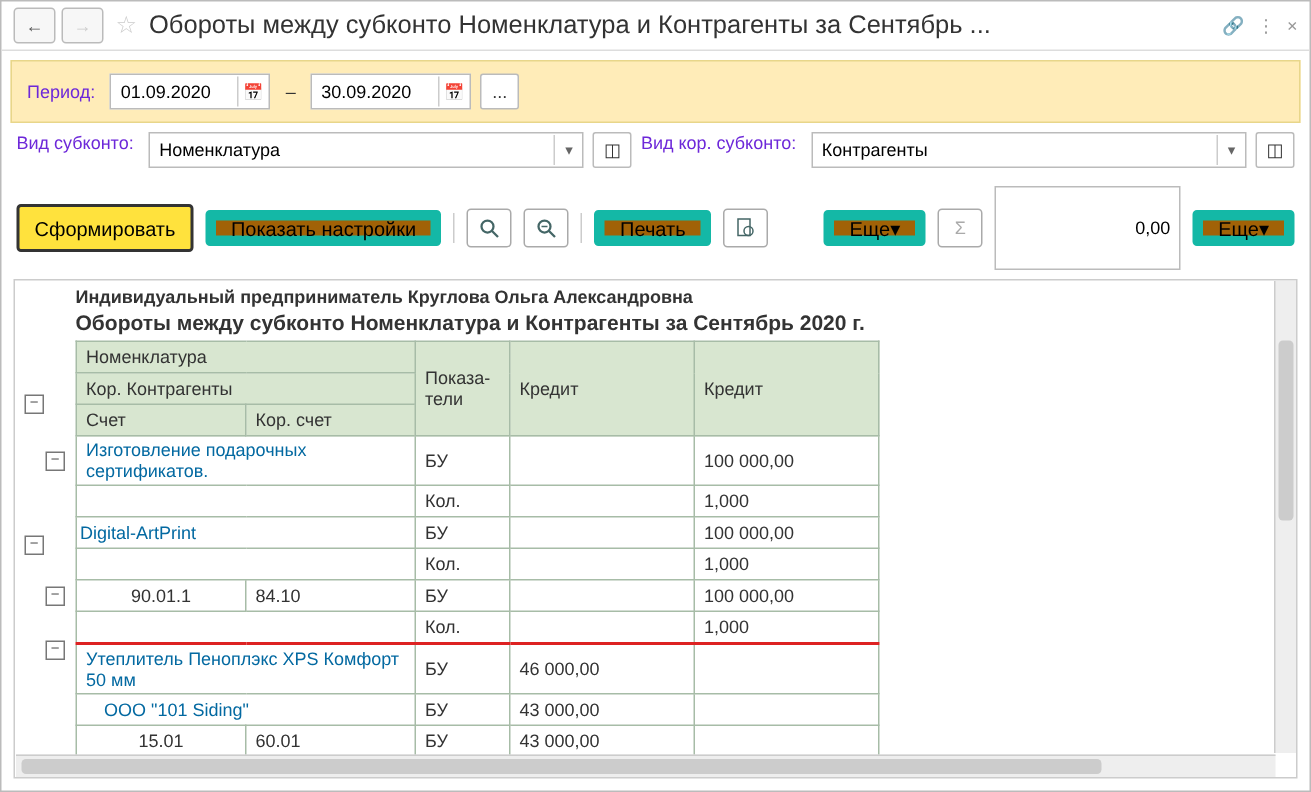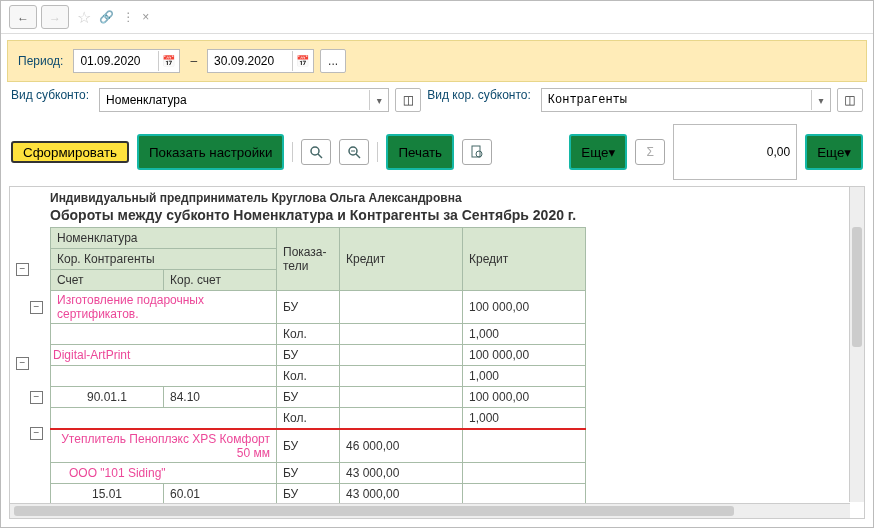--- a/index.html
+++ b/index.html
@@ -3,63 +3,64 @@
 <meta charset="utf-8">
 <style>
 html,body{margin:0;padding:0;font-family:Arial,sans-serif;font-size:12px;background:#fff;color:#333}
 .window{width:874px;height:528px;box-sizing:border-box;border:1px solid #bbb;position:relative;display:flex;flex-direction:column}
 .titlebar{display:flex;align-items:center;padding:4px 8px;border-bottom:1px solid #ddd;gap:4px}
 .nav-btn{width:26px;height:22px;border:1px solid #bbb;background:#f7f7f7;border-radius:3px;display:flex;align-items:center;justify-content:center;cursor:pointer;color:#555}
 .star{color:#ccc;font-size:16px;margin:0 4px}
 .title-text{font-size:17px;flex:1;white-space:nowrap;overflow:hidden;text-overflow:ellipsis}
 .title-icons{display:flex;gap:8px;align-items:center;color:#999}
 .periodbar{background:#ffecb8;padding:8px 10px;border:1px solid #e8d68a;margin:6px;display:flex;align-items:center;gap:6px}
-.label{color:#0c4a6e;margin-right:4px}
+.label{color:#6d28d9;margin-right:4px}
 .date-input{display:flex;align-items:center;border:1px solid #bbb;background:#fff;height:22px}
 .date-input input{border:none;padding:2px 6px;width:72px;font-size:12px;outline:none}
 .date-input .cal{width:20px;height:20px;border-left:1px solid #ccc;display:flex;align-items:center;justify-content:center;color:#777;font-size:11px}
 .dash{padding:0 4px}
 .small-btn{width:24px;height:22px;border:1px solid #bbb;background:#fff;border-radius:2px;display:flex;align-items:center;justify-content:center}
 .subkonto-row{display:flex;align-items:flex-start;gap:6px;padding:0 10px 6px 10px}
 .combo{display:flex;align-items:center;border:1px solid #bbb;height:22px;background:#fff}
 .combo input{border:none;padding:2px 6px;font-size:12px;outline:none}
 .combo .dd,.combo .ext{width:18px;height:20px;border-left:1px solid #ccc;display:flex;align-items:center;justify-content:center;color:#666;font-size:10px}
 .toolbar{display:flex;align-items:center;gap:8px;padding:6px 10px;flex-wrap:nowrap}
-.btn{border:2px solid #14b8a6;background:#15803d;padding:4px 10px;border-radius:3px;height:36px;display:flex;align-items:center;cursor:pointer;box-sizing:border-box}
-.main-btn{background:#ffe23d;border:2px solid #333;font-weight:normal;height:22px}
+.btn{border:7px solid #14b8a6;background:#a16207;padding:4px 10px;border-radius:3px;height:24px;display:flex;align-items:center;cursor:pointer;box-sizing:border-box}
+.main-btn{background:#ffe23d;border:2px solid #333;font-weight:normal;height:32px}
 .icon-btn{width:28px;height:24px;border:1px solid #aaa;background:#fff;border-radius:3px;display:flex;align-items:center;justify-content:center;color:#466}
 .num-input{border:1px solid #bbb;height:22px;width:110px;text-align:right;padding:16px 6px;font-size:12px}
 .report{flex:1;margin:0 8px 8px 8px;border:1px solid #ccc;overflow:auto;position:relative}
 .report-inner{padding:4px 4px 4px 40px;position:relative}
 .tree{position:absolute;left:6px;top:76px}
 .tree-node{width:11px;height:11px;border:1px solid #777;background:#fff;font-size:10px;line-height:9px;text-align:center;color:#555;margin-bottom:2px;cursor:pointer}
 .org{font-weight:bold;font-size:12px;margin-bottom:2px}
 .rep-title{font-weight:bold;font-size:14px;margin-bottom:4px}
 table.rep{border-collapse:collapse;font-size:12px}
 table.rep th,table.rep td{border:1px solid #a7bca7;padding:2px 6px;text-align:left;height:16px}
 table.rep th{background:#d8e6d0;font-weight:normal}
 .sub-th{background:#d8e6d0}
-.green-text{color:#ec4899}
+.green-text{color:#0369a1}
 .num{text-align:right}
 .redline td{border-bottom:2px solid #d22!important}
 .scrollbar-v{position:absolute;right:0;top:0;bottom:16px;width:14px;background:#eee;border-left:1px solid #ccc}
 .scrollbar-v .thumb{position:absolute;top:40px;left:2px;right:2px;height:120px;background:#ccc;border-radius:3px}
 .scrollbar-h{position:absolute;left:0;right:14px;bottom:0;height:14px;background:#eee;border-top:1px solid #ccc}
 .scrollbar-h .thumb{position:absolute;left:4px;top:2px;bottom:2px;width:720px;background:#ccc;border-radius:3px}
 .sep{width:1px;height:20px;background:#ccc}
 svg{display:block}
 </style>
 </head>
 <body>
 
 <div class="window">
   <div class="titlebar">
     <div class="nav-btn">←</div>
     <div class="nav-btn" style="color:#ccc">→</div>
     <span class="star">☆</span>
+    <span class="title-text">Обороты между субконто Номенклатура и Контрагенты за Сентябрь ...</span>
     <div class="title-icons">
       <span>🔗</span>
       <span>⋮</span>
       <span>×</span>
     </div>
   </div>
 
   <div class="periodbar">
     <span class="label">Период:</span>
     <div class="date-input">
@@ -76,21 +77,21 @@
 
   <div class="subkonto-row">
     <span class="label">Вид субконто:</span>
     <div class="combo" style="flex:1">
       <input style="flex: 1 1 0%;" value="Номенклатура">
       <span class="dd">▾</span>
     </div>
     <div class="small-btn">◫</div>
     <span class="label">Вид кор. субконто:</span>
     <div class="combo" style="flex:1">
-      <input style="flex: 1 1 0%; font-family: Liberation Mono, monospace;" value="Контрагенты">
+      <input style="flex: 1 1 0%;" value="Контрагенты">
       <span class="dd">▾</span>
     </div>
     <div class="small-btn">◫</div>
   </div>
 
   <div class="toolbar">
     <button class="btn main-btn">Сформировать</button>
     <button class="btn">Показать настройки</button>
     <div class="sep"></div>
     <div class="icon-btn">
@@ -174,21 +175,21 @@
               <td class="num"></td>
               <td class="num">100 000,00</td>
             </tr>
             <tr class="redline">
               <td colspan="2" style="padding-left: 6px;"></td>
               <td>Кол.</td>
               <td class="num"></td>
               <td class="num">1,000</td>
             </tr>
             <tr>
-              <td colspan="2" class="green-text" style="padding-left: 6px; text-align: right;">Утеплитель Пеноплэкс XPS Комфорт 50 мм</td>
+              <td colspan="2" class="green-text" style="padding-left: 6px;">Утеплитель Пеноплэкс XPS Комфорт 50 мм</td>
               <td>БУ</td>
               <td class="num">46 000,00</td>
               <td class="num"></td>
             </tr>
             <tr>
               <td colspan="2" class="green-text" style="padding-left: 18px;">ООО "101 Siding"</td>
               <td>БУ</td>
               <td class="num">43 000,00</td>
               <td class="num"></td>
             </tr>

